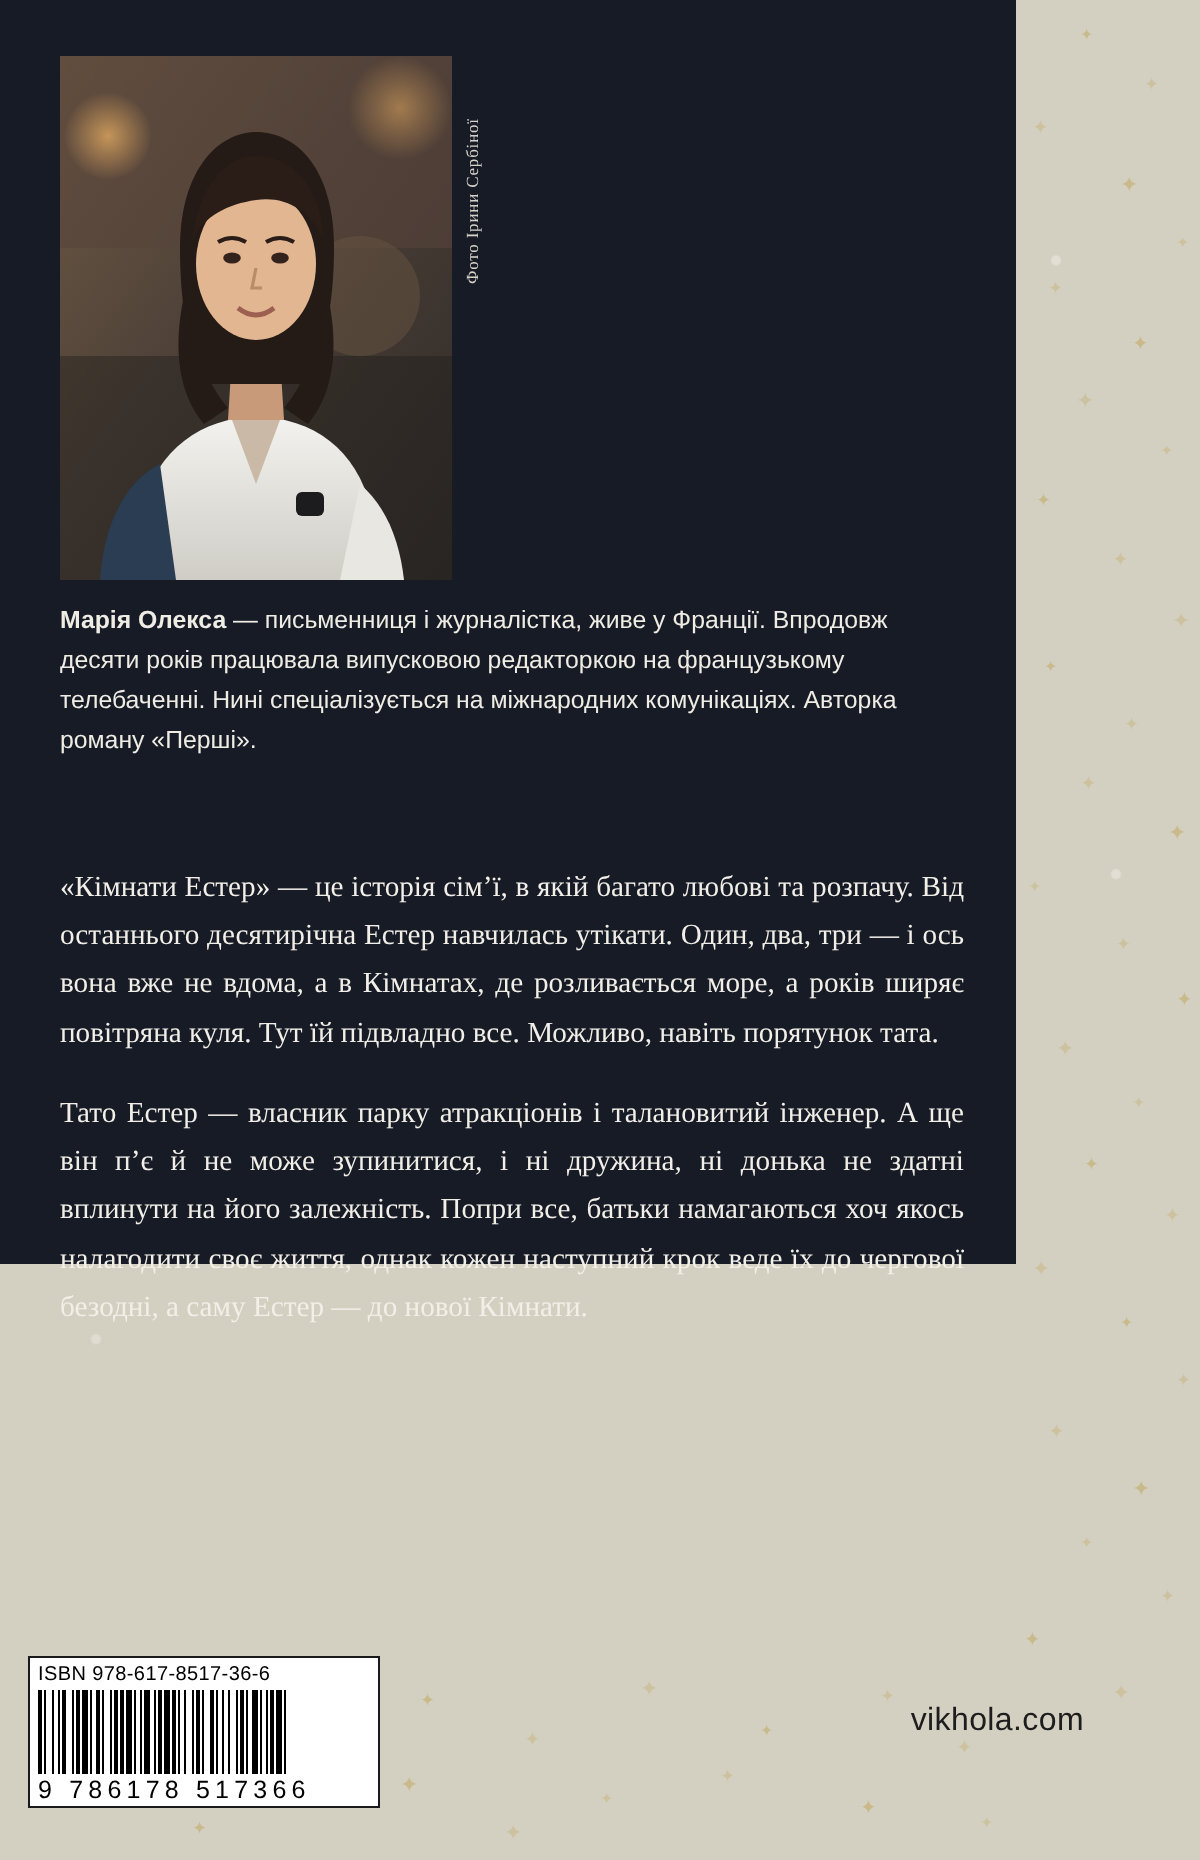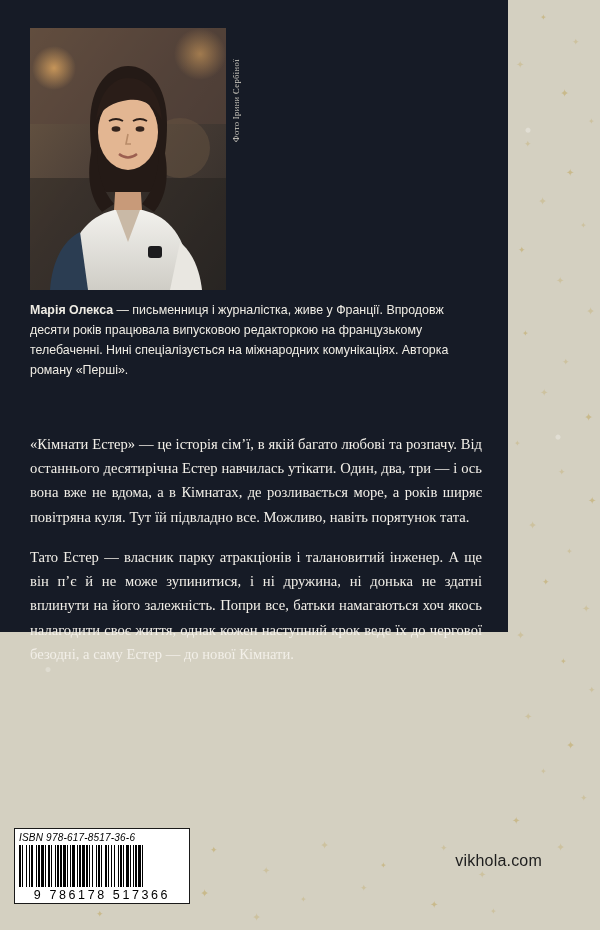--- a/index.html
+++ b/index.html
@@ -116,41 +116,39 @@
     box-sizing: border-box;
     padding: 3px 4px 2px 4px;
   }
   #isbn-text {
     font-family: "Liberation Sans", sans-serif;
     font-size: 10px;
     letter-spacing: .2px;
     color: #000;
     margin-bottom: 2px;
     white-space: nowrap;
-    font-style: italic;
   }
   #bars {
     height: 42px;
     display: flex;
     align-items: flex-end;
     gap: 0;
   }
   #bars i {
     display: block;
     background: #000;
     height: 100%;
   }
   #barcode-digits {
     font-family: "Liberation Sans", sans-serif;
     font-size: 12.5px;
     letter-spacing: 2.6px;
     color: #000;
     margin-top: 1px;
     white-space: nowrap;
-    text-align: center;
   }
 
   
   #publisher {
     position: absolute;
     right: 58px;
     top: 852px;
     font-family: "Liberation Sans", sans-serif;
     font-size: 16px;
     color: #1d1d1d;

